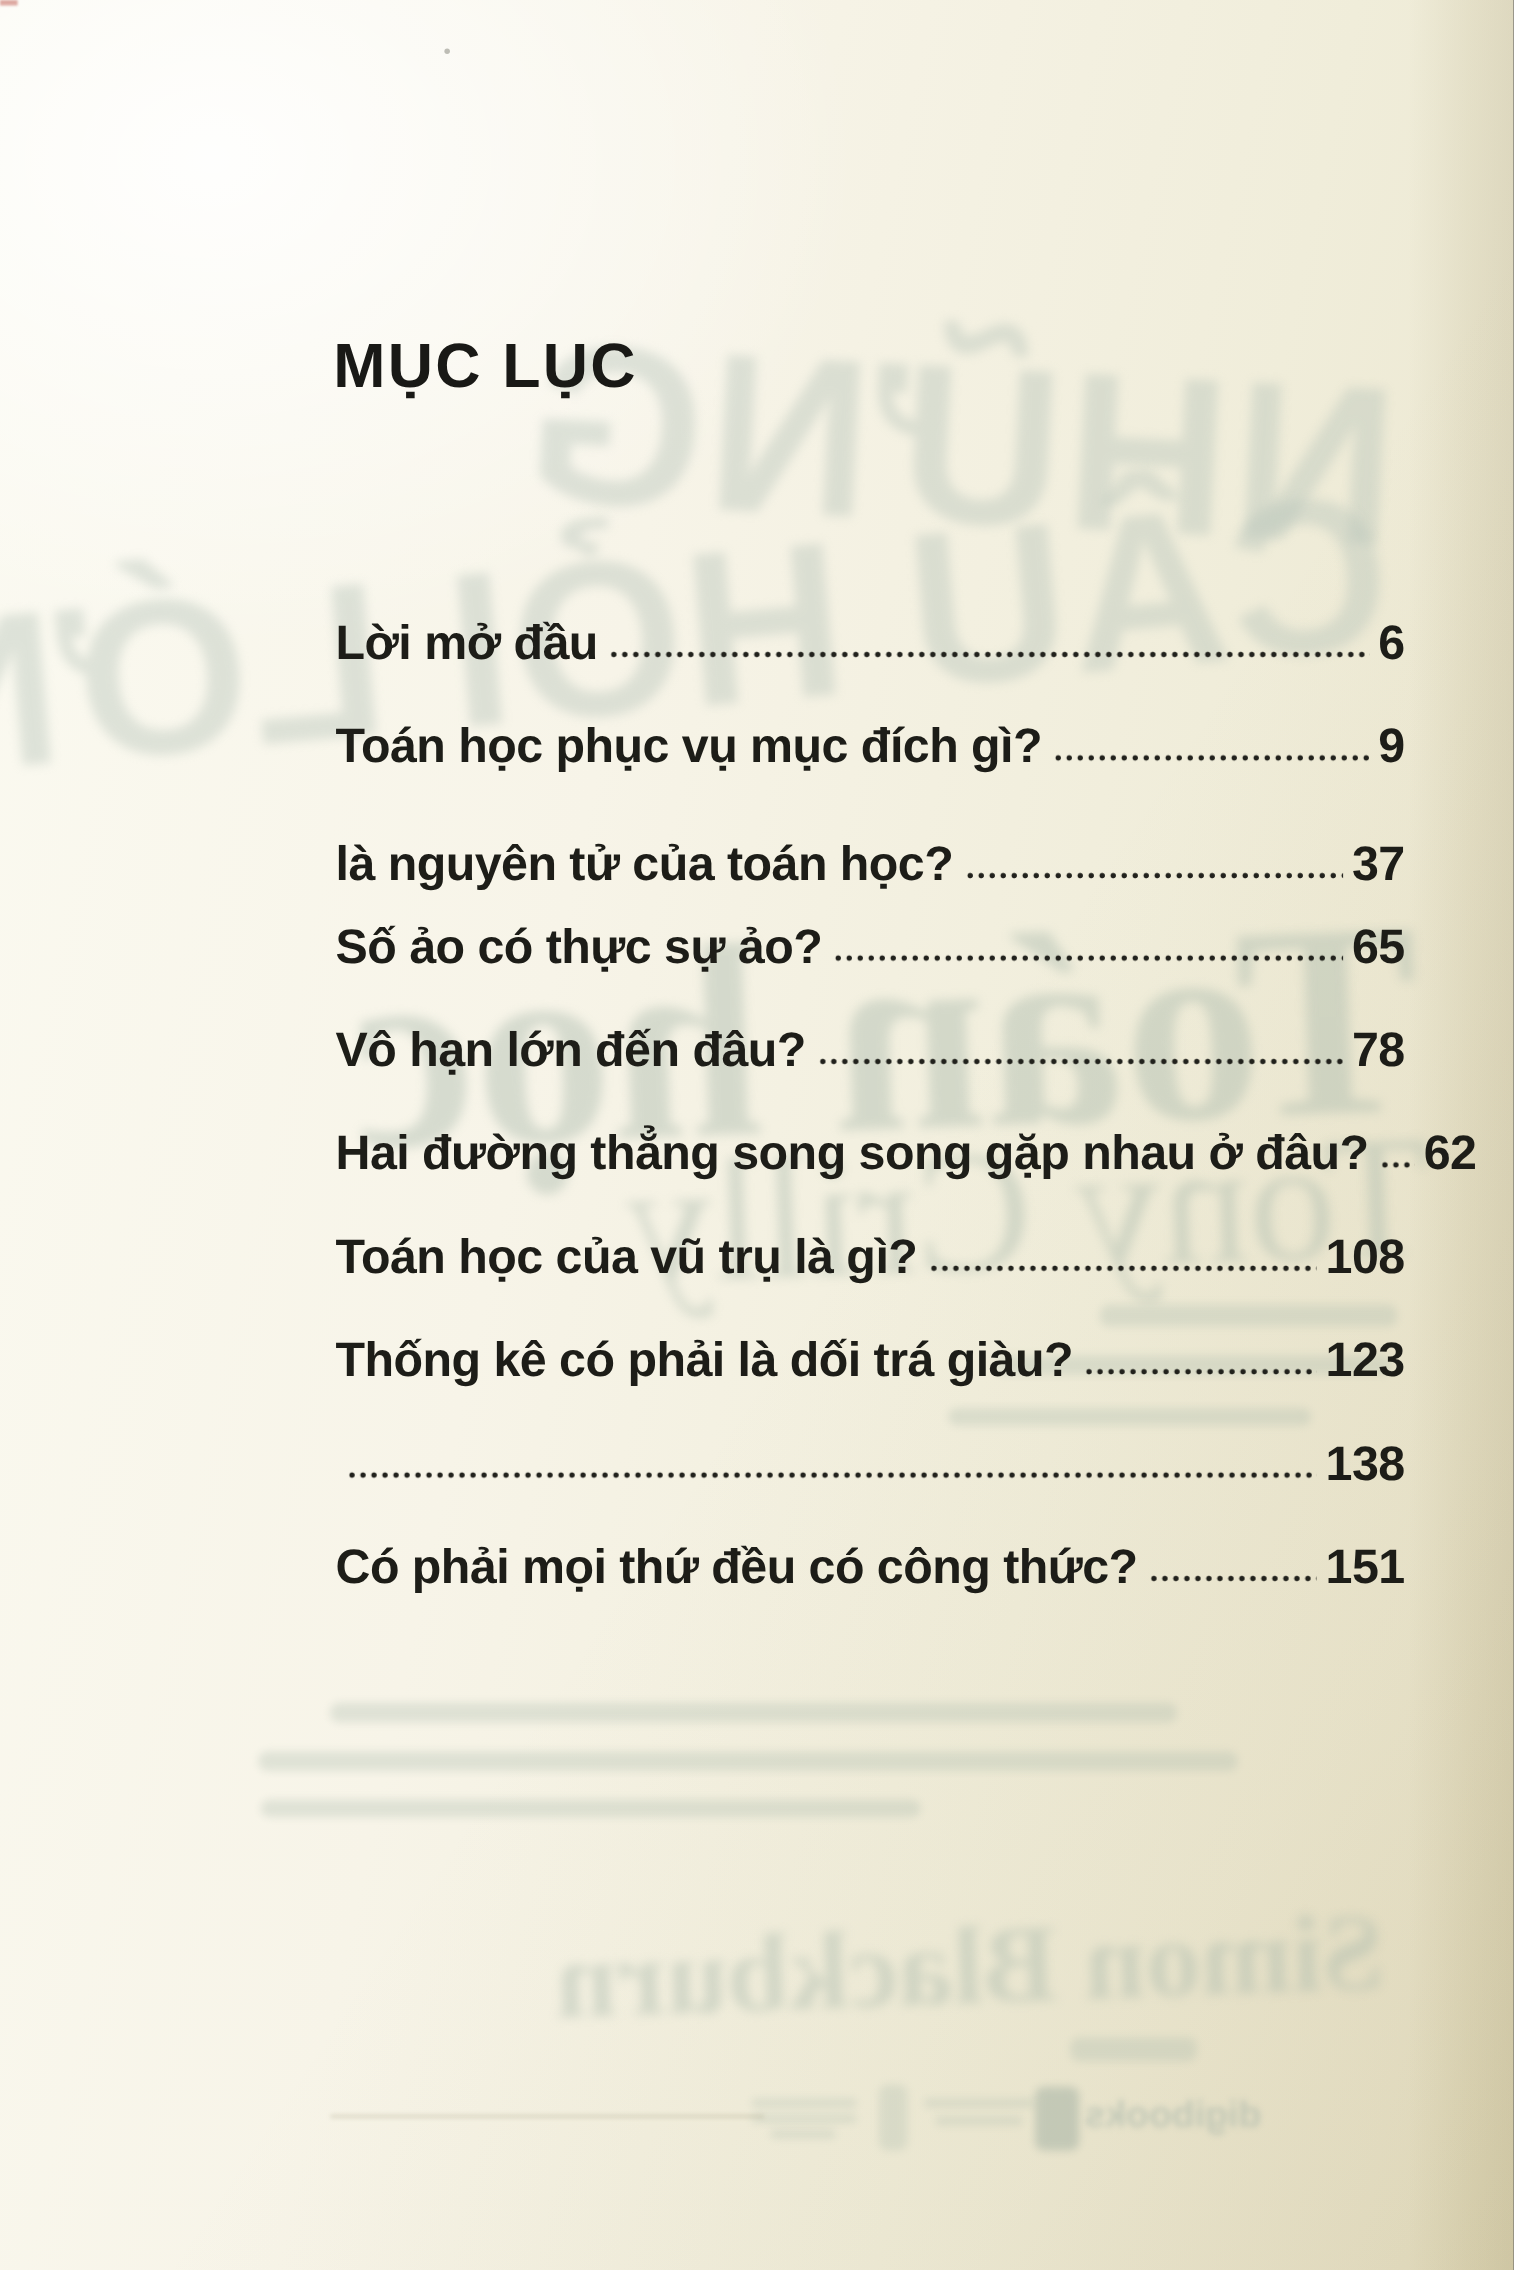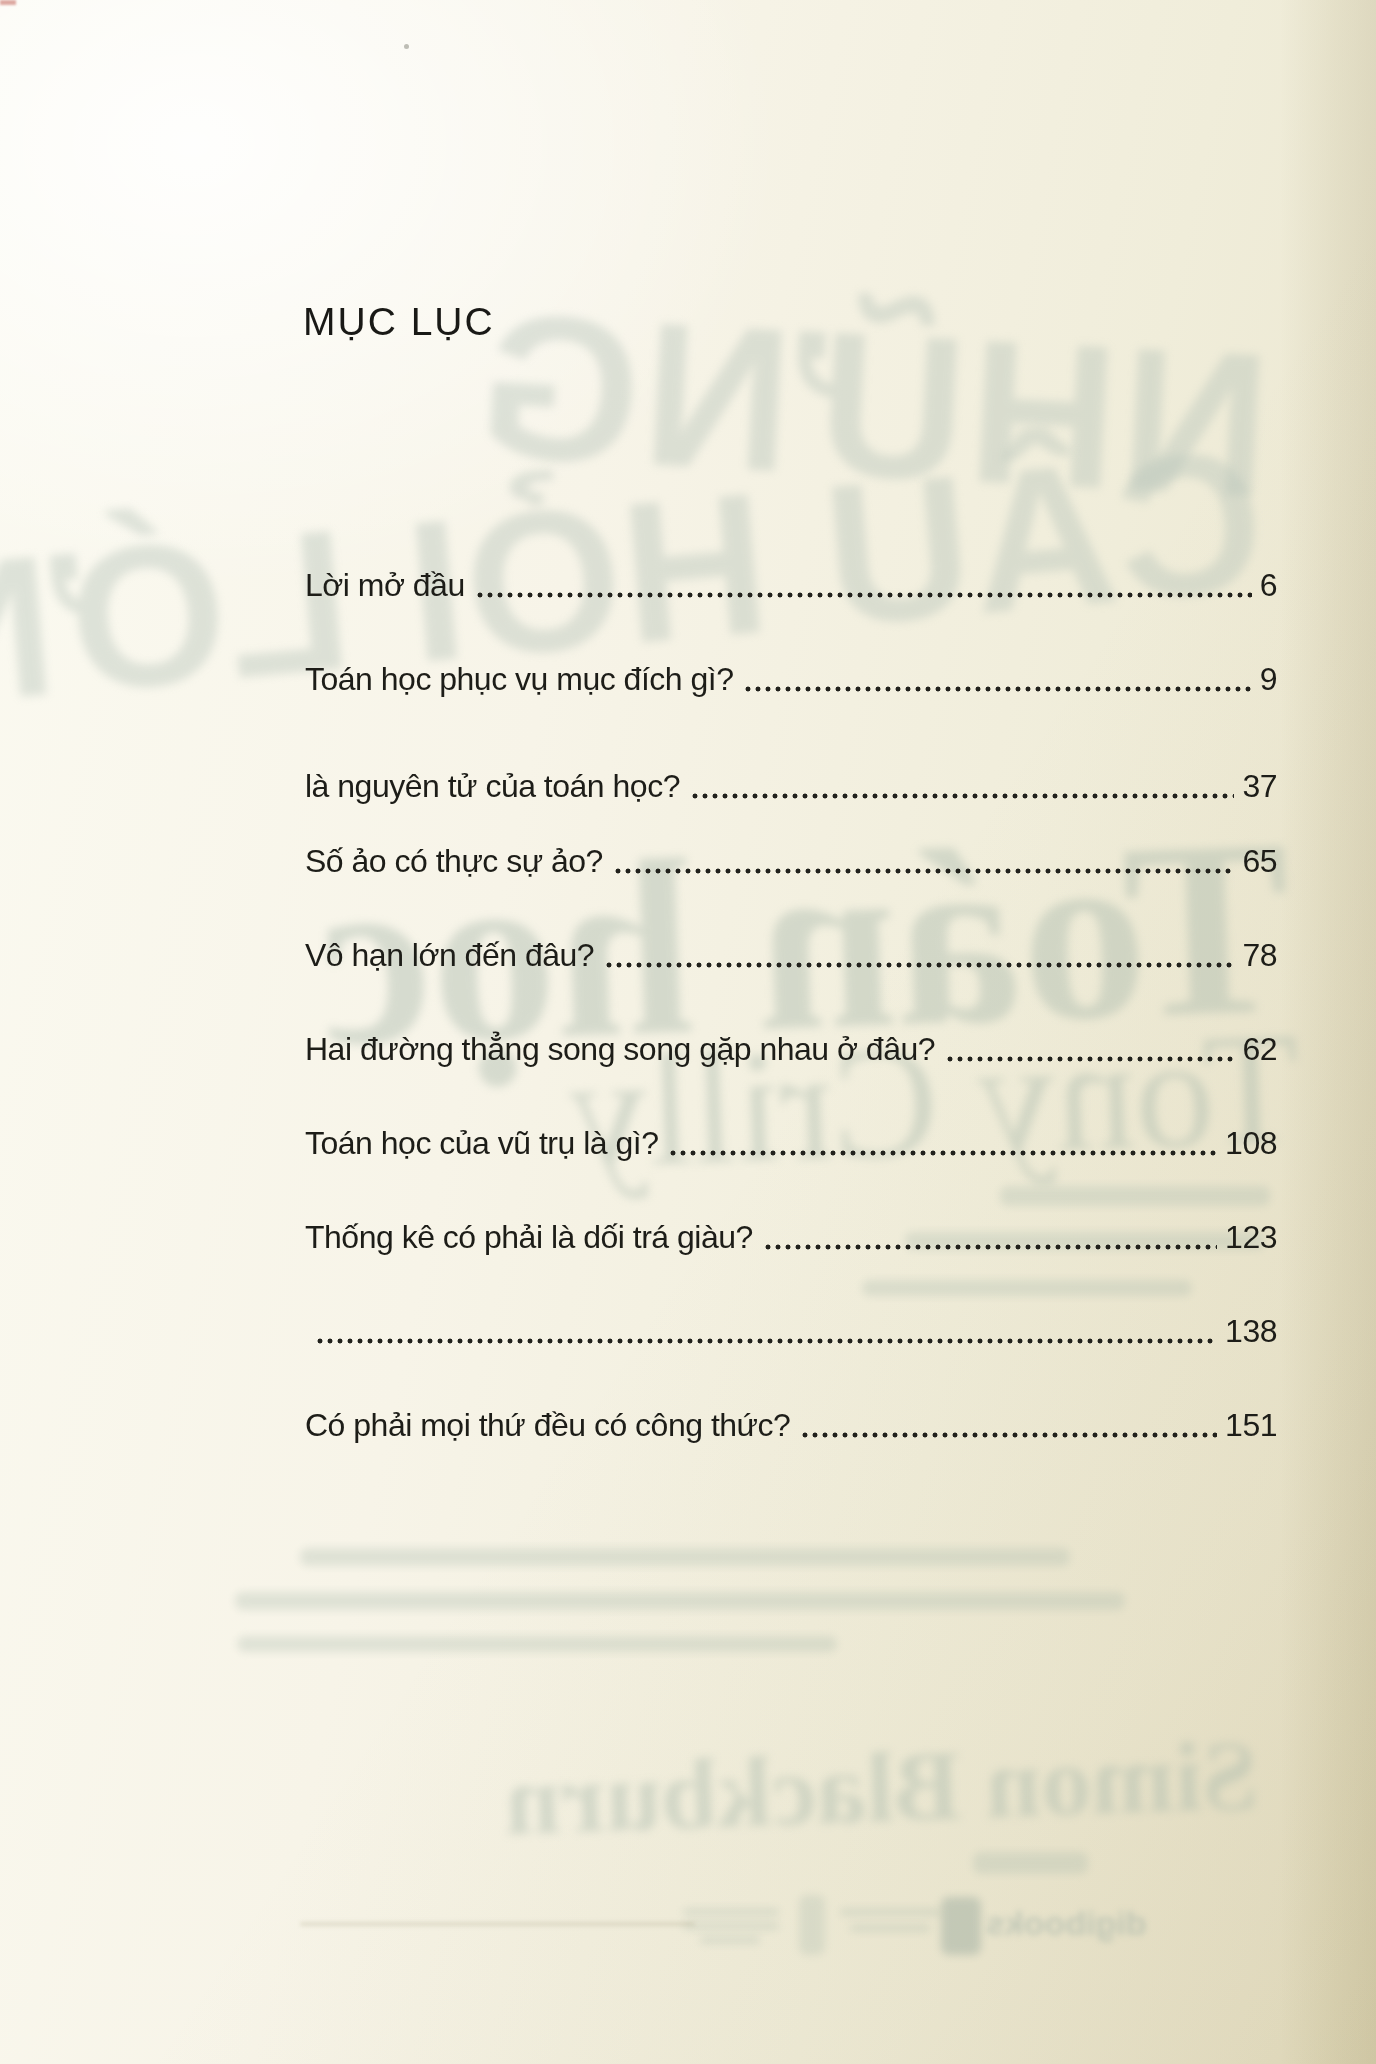--- a/index.html
+++ b/index.html
@@ -42,26 +42,26 @@
   .b-l4 { left:840px;  top:1908px; width:100px; height:8px;  }
   .b-l5 { left:850px;  top:1924px; width:80px;  height:8px;  }
   .b-rect   { left:799px; top:1895px; width:26px; height:60px; opacity:.3; }
   .b-square { left:941px; top:1897px; width:40px; height:58px; background:#97a89c; opacity:.45; }
   .b-streak { left:300px; top:1922px; width:395px; height:4px; background:#b9b49a; opacity:.35; filter:blur(2px); }
   .speck { position:absolute; left:404px; top:44px; width:5px; height:5px; border-radius:50%; background:#8a8a80; opacity:.55; }
   .corner-mark { position:absolute; left:0; top:0; width:16px; height:5px; background:#b8473c; opacity:.45; filter:blur(1px); }
   
   .title {
     position:absolute; z-index:3; left:303px; top:300px;
-    font-size:39px; font-weight:normal; letter-spacing:2px; color:#191916;
+    font-size:57px; font-weight:bold; letter-spacing:2px; color:#191916;
   }
   .toc { position:absolute; z-index:3; left:305px; top:538px; width:972px; }
   .row {
     display:flex; align-items:center; height:94px;
-    font-size:32px; font-weight:normal; letter-spacing:-0.5px;
+    font-size:44px; font-weight:bold; letter-spacing:-0.5px;
     white-space:nowrap; color:#1d1d18;
   }
   .row.cont { height:56px;margin-top:32px; }
   .leader {
     flex:1 1 auto; min-width:30px; height:6px;
     position:relative; top:10px; margin:0 4px 0 12px;
     background-image:radial-gradient(circle at 3px 3px, #21211c 2.1px, rgba(0,0,0,0) 2.8px);
     background-size:10px 6px; background-repeat:repeat-x; background-position:0 50%;
   }
   .num { margin-left:4px; }

